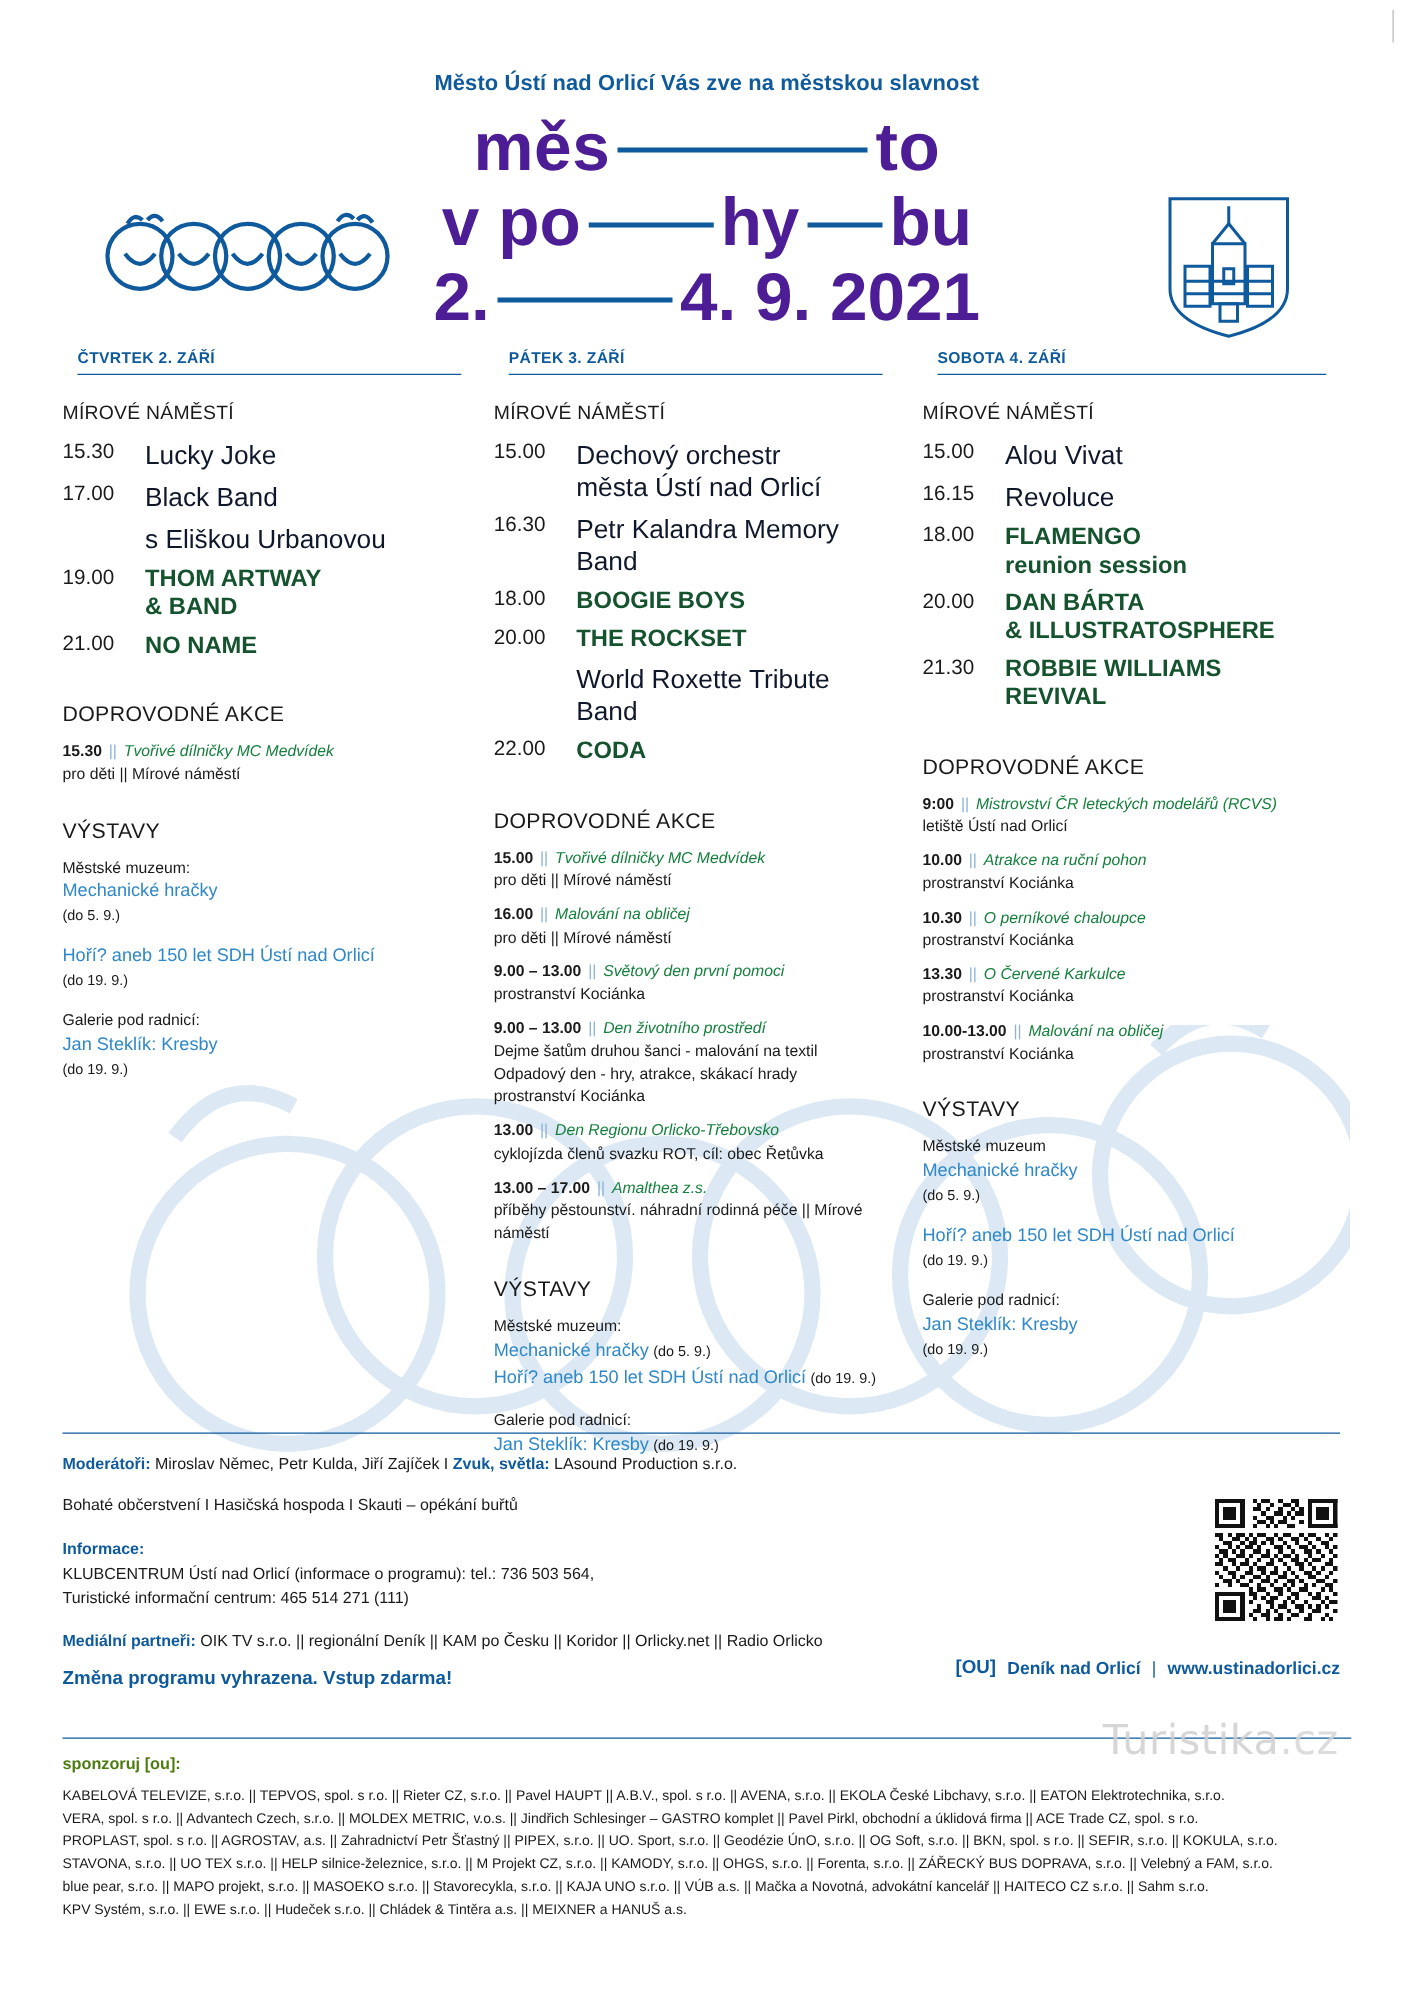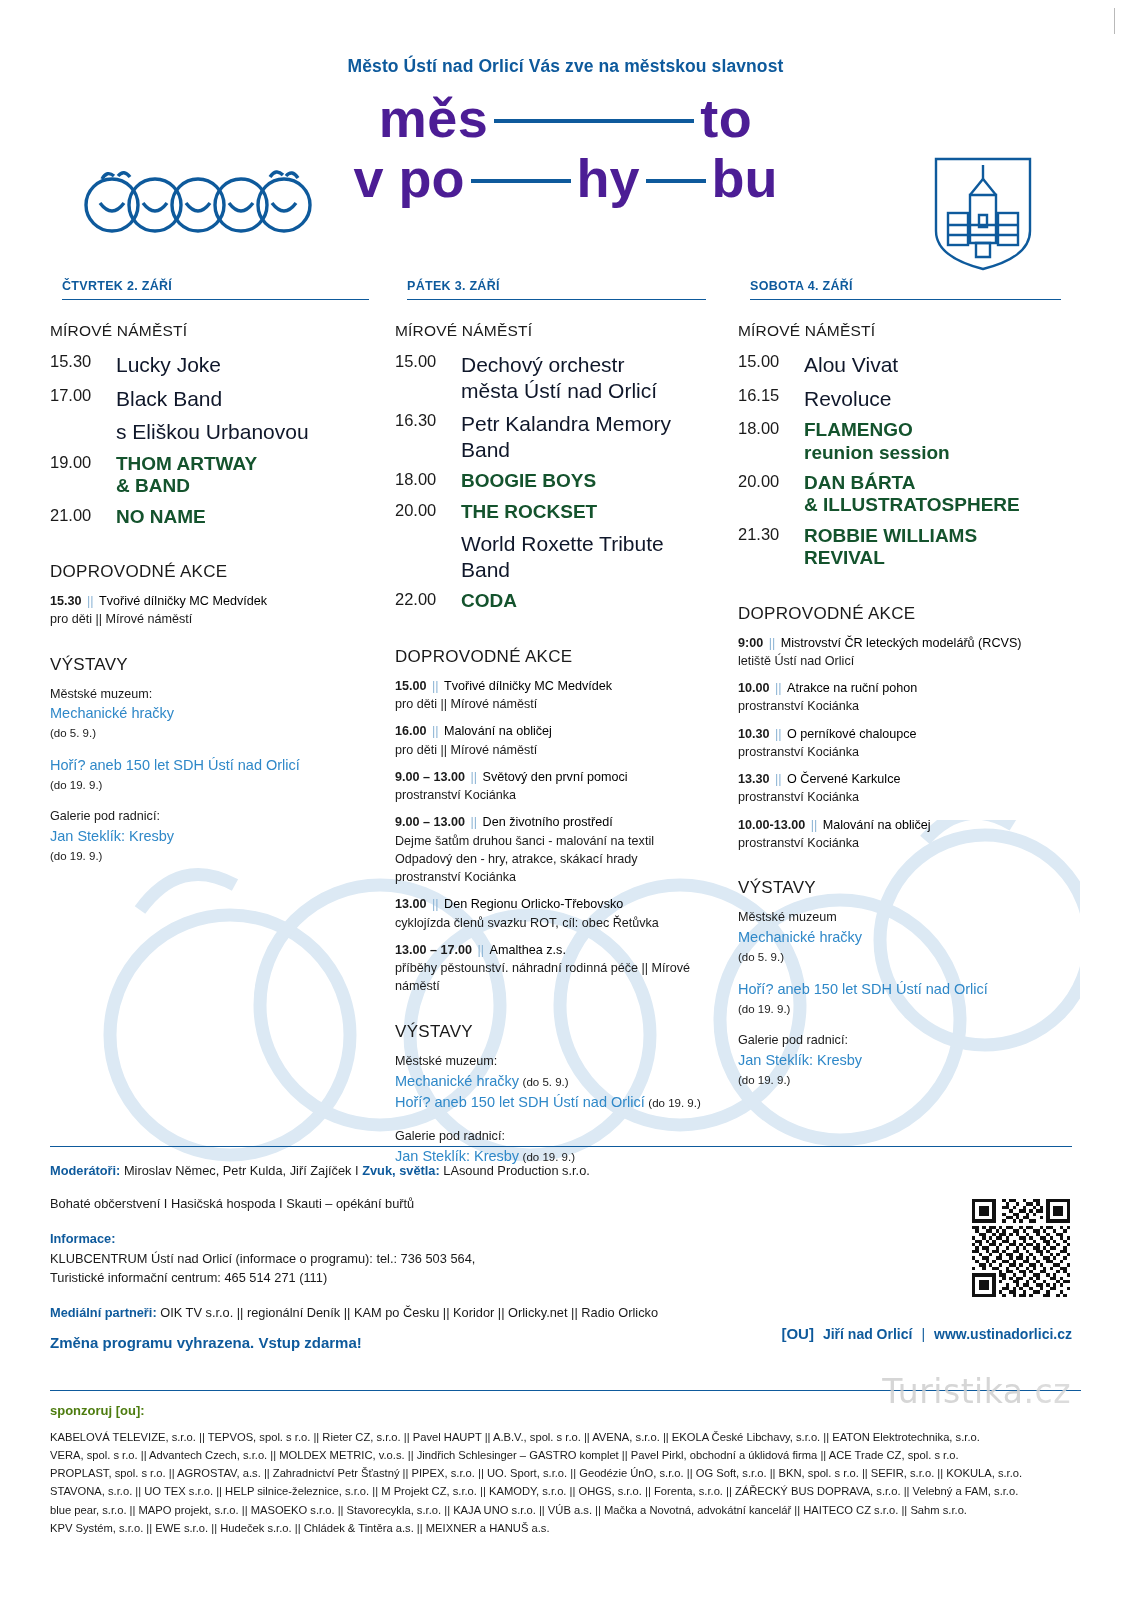--- a/index.html
+++ b/index.html
@@ -145,21 +145,21 @@
   .acc {
     font-size: 12.6px;
     line-height: 1.45;
     margin-bottom: 9px;
   }
   .acc .t {
     font-weight: bold;
     color: #1a1a1a;
   }
   .acc .sep { color: #8ab3d4; padding: 0 2px; }
-  .acc .blue { color: #000000; }
+  .acc .blue { color: #15803d; font-style: italic; }
   .acc .det { color: #1a1a1a; display: block; }
   .exh {
     font-size: 12.6px;
     line-height: 1.5;
   }
   .exh .lbl { color: #1a1a1a; }
   .exh .blue { color: #2f88c8; font-size: 14.5px; }
   .exh .small { color: #1a1a1a; font-size: 11.5px; }
   .gap { height: 13px; }
 
@@ -314,20 +314,23 @@
           <path d="M46 88 h14 v14 h-14 Z"></path>
         </g>
       </svg>
 
       <div class="titleblock">
         <div class="line1">
           <span>měs</span><span class="dash" style="width:200px"></span><span>to</span>
         </div>
         <div class="line2">
           <span>v po</span><span class="dash" style="width:100px"></span><span>hy</span><span class="dash" style="width:60px"></span><span>bu</span>
+        </div>
+        <div class="line3">
+          <span>2.</span><span class="dash" style="width:140px"></span><span>4. 9. 2021</span>
         </div>
       </div>
     </div>
 
     <div class="cols">
 
       <div class="col left">
         <div class="daytitle">ČTVRTEK 2. ZÁŘÍ</div>
         <div class="place">MÍROVÉ NÁMĚSTÍ</div>
         <div class="prog">
@@ -772,21 +775,21 @@
       </div>
 
       <div class="fline" style="margin-top:16px">
         <b>Mediální partneři:</b><span>  OIK TV s.r.o. || regionální Deník || KAM po Česku || Koridor || Orlicky.net || Radio Orlicko</span>
       </div>
 
       <div class="slogan">Změna programu vyhrazena.  Vstup zdarma!</div>
 
       <div class="brandrow">
         <span class="ou">[OU]</span>
-        <span>Jiří nad Orlicí</span>
+        <span>Deník nad Orlicí</span>
         <span class="vbar">|</span>
         <span class="weburl">www.ustinadorlici.cz</span>
       </div>
     </div>
 
     <div class="wm">
       <span>Turistika</span><span class="cz">.cz</span>
     </div>
 
     <div class="sponsors">

